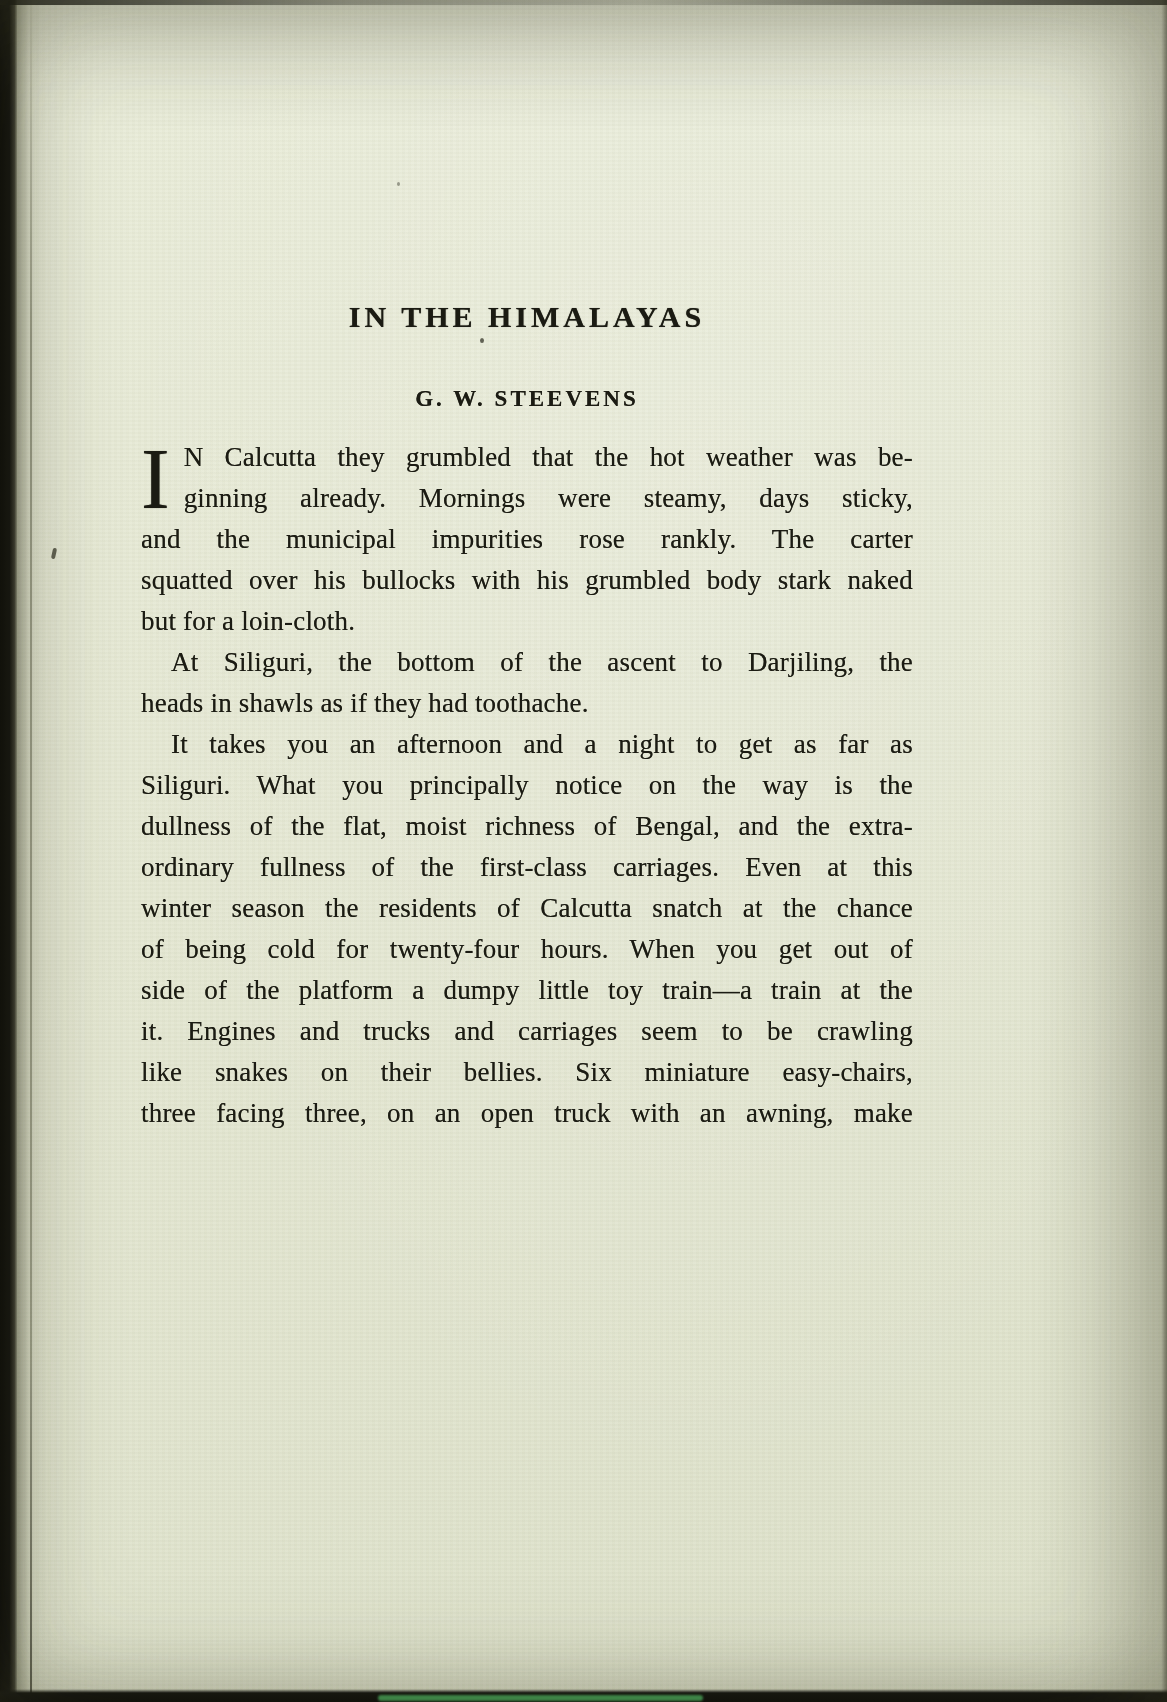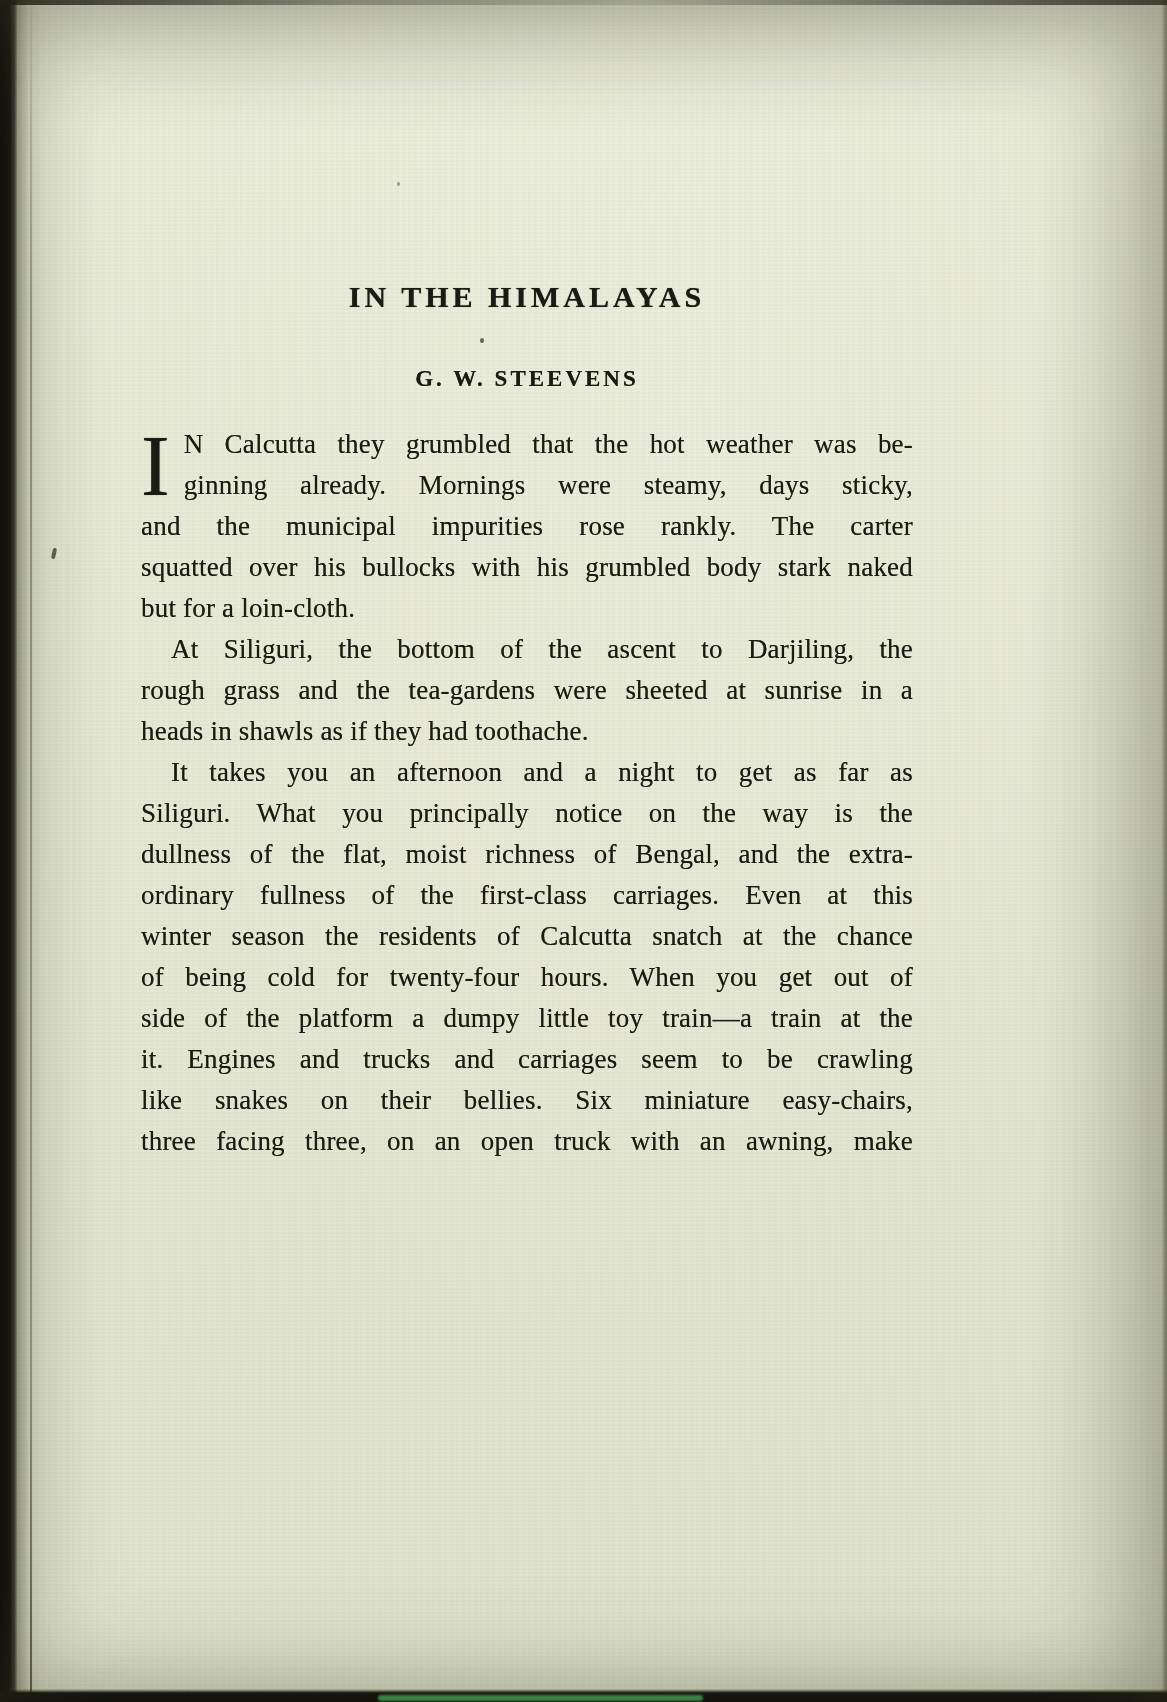--- a/index.html
+++ b/index.html
@@ -60,30 +60,30 @@
     background: var(--bottom-accent, #3f9b52);
     filter: blur(1px);
     border-radius: 3px;
   }
   .speck { position: absolute; background: rgba(40,40,28,0.7); border-radius: 50%; }
   .speck.s1 { left: 52px;  top: 548px; width: 4px;  height: 11px; border-radius: 2px; transform: rotate(12deg); }
   .speck.s2 { left: 480px; top: 338px; width: 4px;  height: 5px; }
   .speck.s3 { left: 397px; top: 182px; width: 3px;  height: 4px; opacity: .6; }
 
   .content {
-    position: absolute; left: 141px; top: 280px; width: 772px;
+    position: absolute; left: 141px; top: 300px; width: 772px;
   }
   .title {
     margin: 0 0 52px 0;
     font-size: 30px; font-weight: bold; letter-spacing: 4px;
     text-align: center;
     text-shadow: 0 0 0.7px rgba(20,20,10,0.8);
   }
   .author {
-    margin: 0 0 32px 0;
+    margin: 0 0 25px 0;
     font-size: 23px; font-weight: bold; letter-spacing: 3px;
     text-align: center;
     text-shadow: 0 0 0.6px rgba(20,20,10,0.7);
   }
   .paragraph { margin: 0; }
   .paragraph::after { content: ""; display: block; clear: none; }
   .line {
     font-size: 27px; line-height: 41px; letter-spacing: 0.2px;
     text-align: justify;
     -moz-text-align-last: justify;
@@ -124,21 +124,20 @@
         <div class="paragraph">
           <span class="drop-cap">I</span>
           <div class="line">N Calcutta they grumbled that the hot weather was be-</div>
           <div class="line">ginning already. Mornings were steamy, days sticky,</div>
           <div class="line">and the municipal impurities rose rankly. The carter</div>
           <div class="line">squatted over his bullocks with his grumbled body stark naked</div>
           <div class="line last">but for a loin-cloth.</div>
         </div>
         <div class="paragraph">
           <div class="line indent">At Siliguri, the bottom of the ascent to Darjiling, the</div>
-          <div class="line">rough grass and the tea-gardens were sheeted at sunrise in a</div>
           <div class="line last">heads in shawls as if they had toothache.</div>
         </div>
         <div class="paragraph">
           <div class="line indent">It takes you an afternoon and a night to get as far as</div>
           <div class="line">Siliguri. What you principally notice on the way is the</div>
           <div class="line">dullness of the flat, moist richness of Bengal, and the extra-</div>
           <div class="line">ordinary fullness of the first-class carriages. Even at this</div>
           <div class="line">winter season the residents of Calcutta snatch at the chance</div>
           <div class="line">of being cold for twenty-four hours. When you get out of</div>
           <div class="line">side of the platform a dumpy little toy train—a train at the</div>

